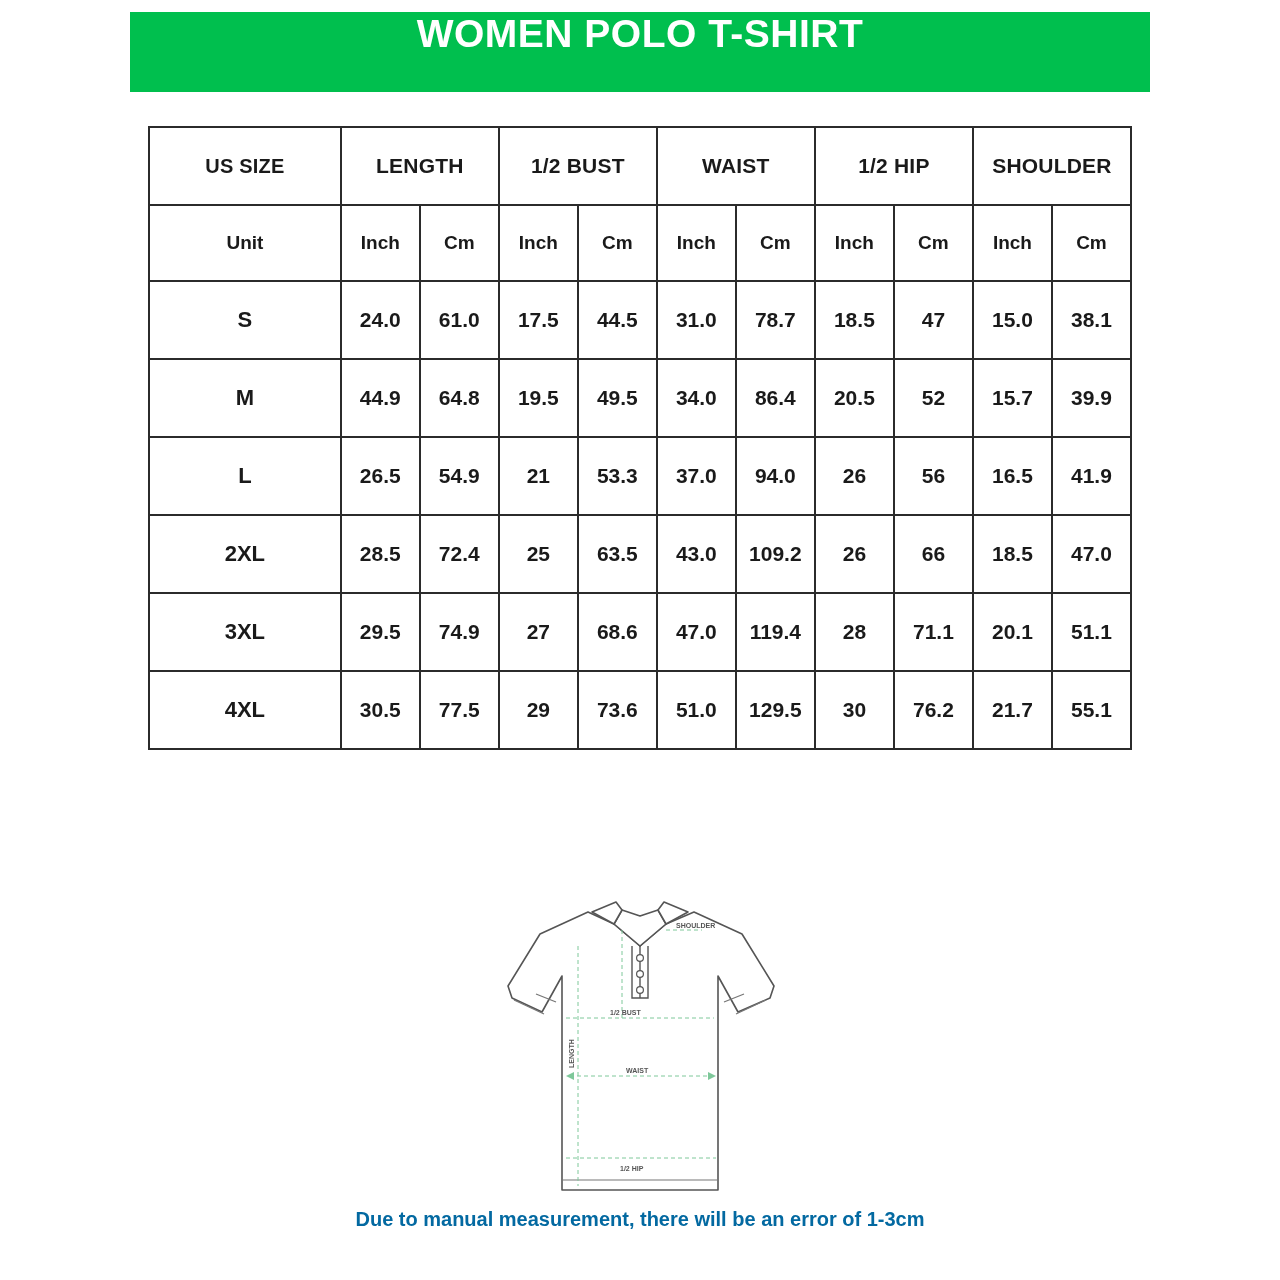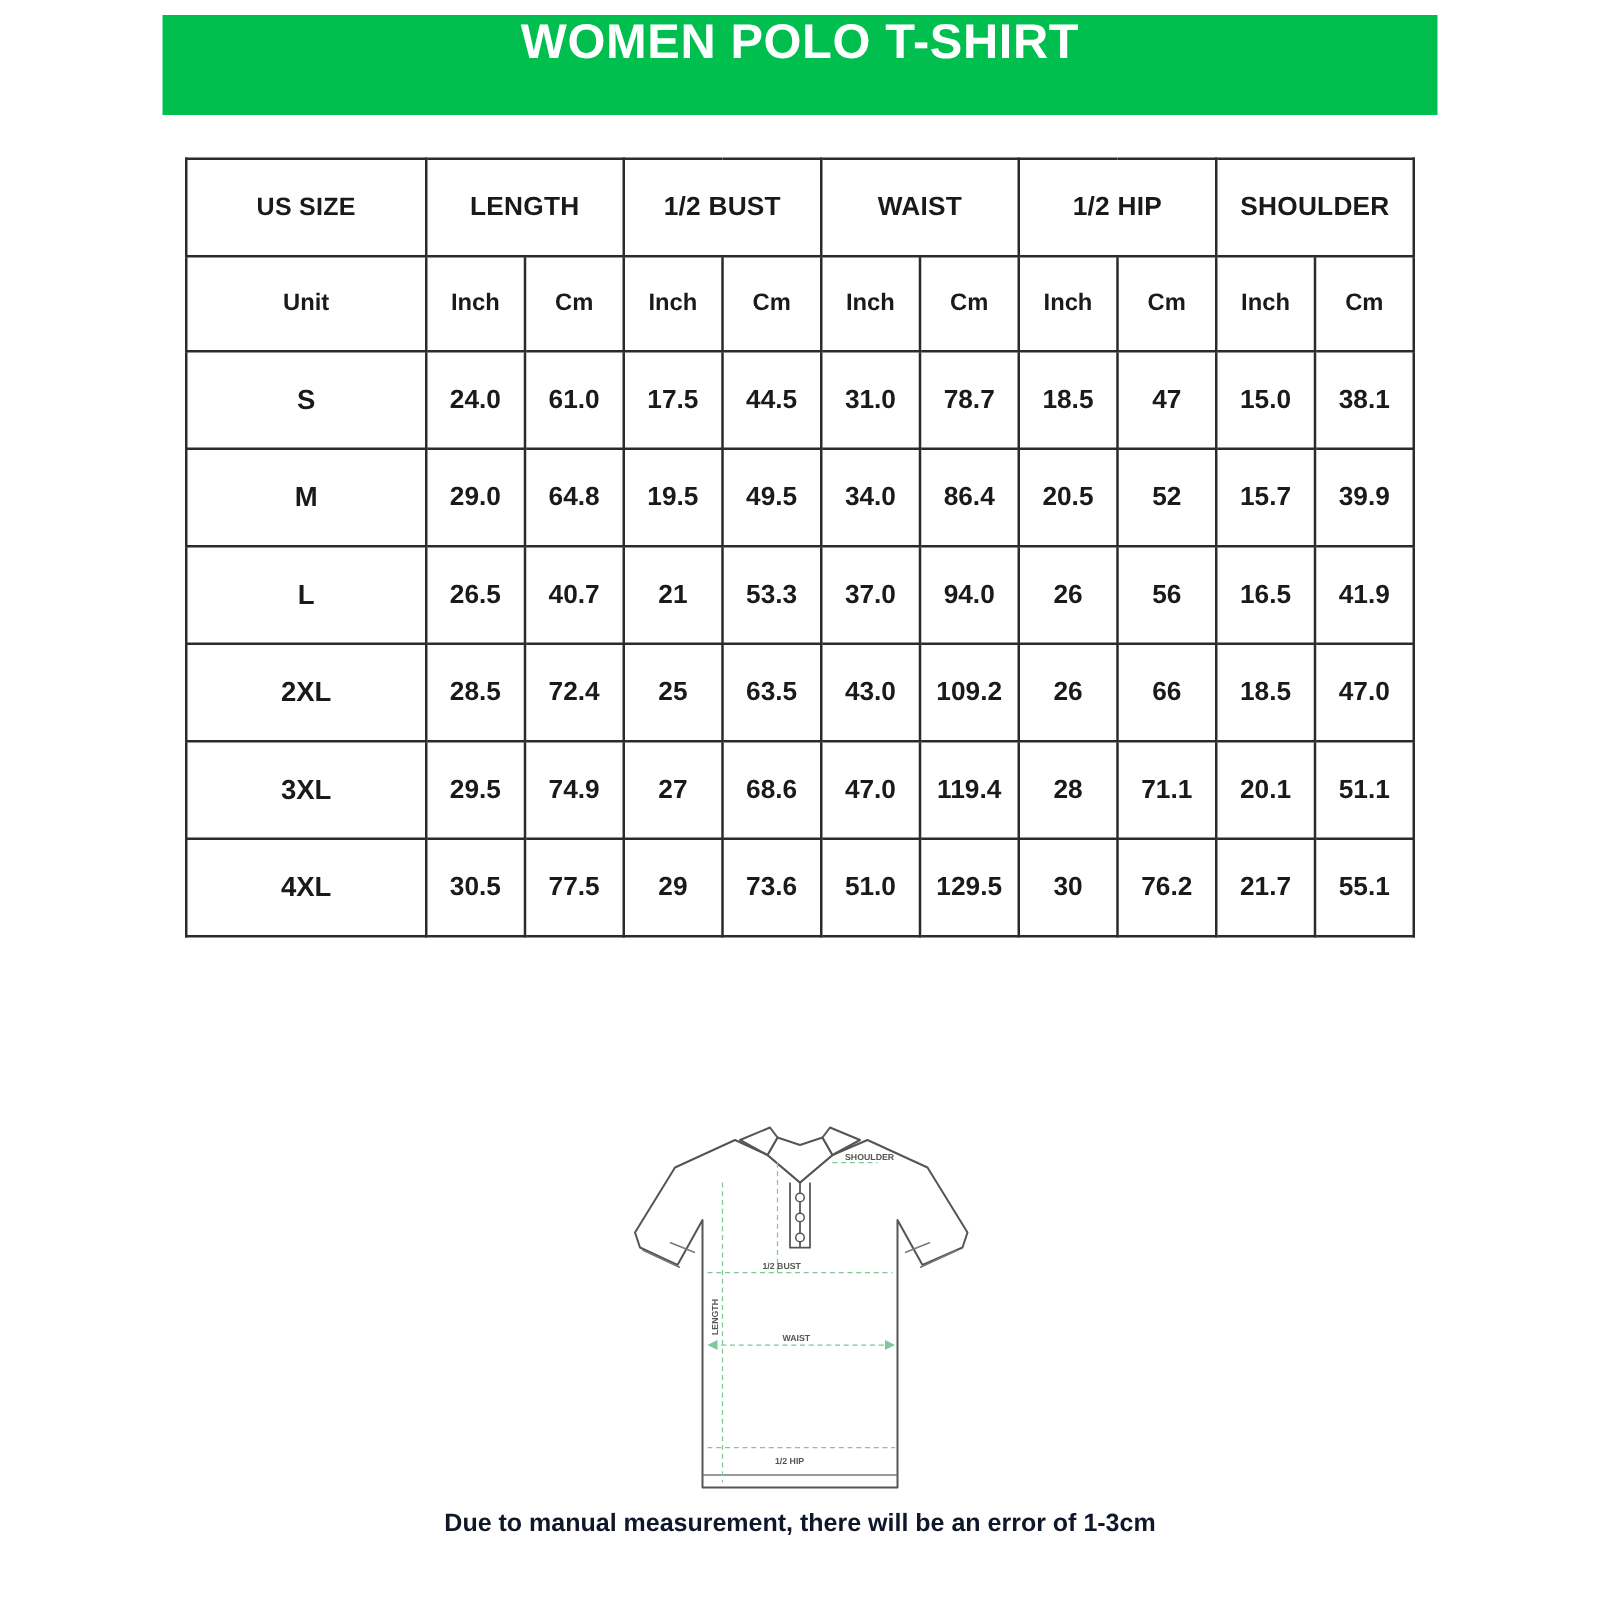--- a/index.html
+++ b/index.html
@@ -89,21 +89,21 @@
     top: 890px;
     width: 340px;
     height: 310px;
   }
   .shirt-note {
     position: absolute;
     left: 0;
     top: 1208px;
     width: 1280px;
     text-align: center;
-    color: #0f172a;
+    color: #0369a1;
     font-size: 20px;
     font-weight: bold;
   }
 </style>
 </head>
 <body>
 
 <div class="title-banner">
   <div class="title-text">WOMEN POLO T-SHIRT</div>
 </div>
@@ -142,36 +142,36 @@
         <td class="col-num">31.0</td>
         <td class="col-num">78.7</td>
         <td class="col-num">18.5</td>
         <td class="col-num">47</td>
         <td class="col-num">15.0</td>
         <td class="col-num">38.1</td>
       </tr>
 
       <tr class="data-row">
         <td class="col-size size-label">M</td>
-        <td class="col-num">29.0</td>
+        <td class="col-num">44.9</td>
         <td class="col-num">64.8</td>
         <td class="col-num">19.5</td>
         <td class="col-num">49.5</td>
         <td class="col-num">34.0</td>
         <td class="col-num">86.4</td>
         <td class="col-num">20.5</td>
         <td class="col-num">52</td>
         <td class="col-num">15.7</td>
         <td class="col-num">39.9</td>
       </tr>
 
       <tr class="data-row">
         <td class="col-size size-label">L</td>
         <td class="col-num">26.5</td>
-        <td class="col-num">40.7</td>
+        <td class="col-num">54.9</td>
         <td class="col-num">21</td>
         <td class="col-num">53.3</td>
         <td class="col-num">37.0</td>
         <td class="col-num">94.0</td>
         <td class="col-num">26</td>
         <td class="col-num">56</td>
         <td class="col-num">16.5</td>
         <td class="col-num">41.9</td>
       </tr>
 

